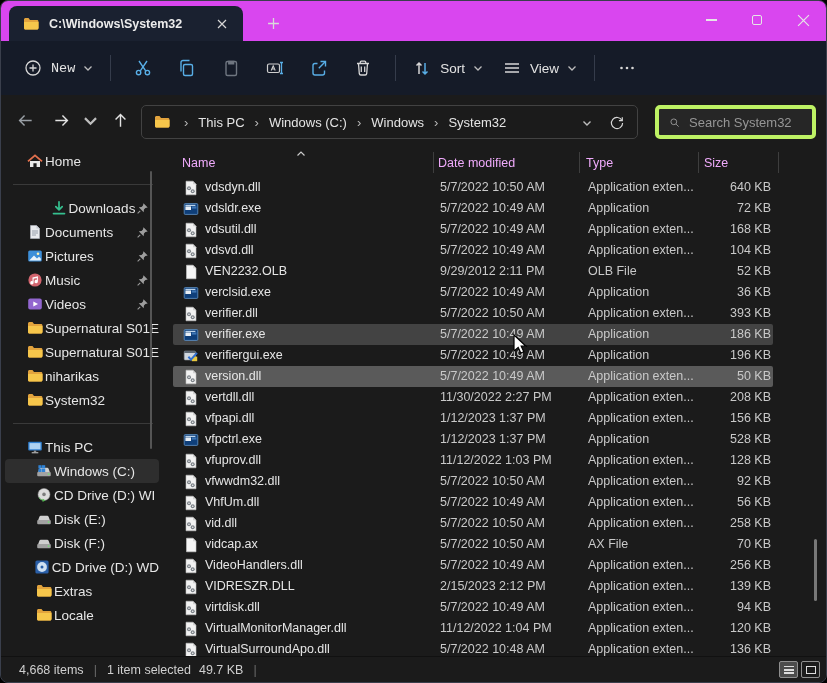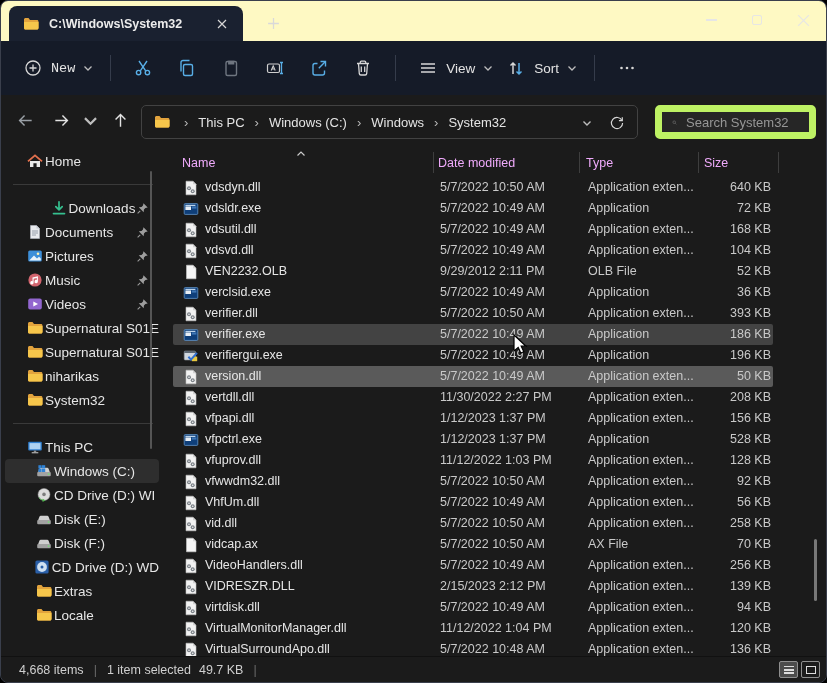--- a/index.html
+++ b/index.html
@@ -1,21 +1,21 @@
 <!DOCTYPE html>
 <html><head>
 <meta charset="utf-8">
 <style>
   * { margin:0; padding:0; box-sizing:border-box; }
   html,body { width:827px; height:683px; background:#000; }
   body { font-family:"Liberation Sans","DejaVu Sans",sans-serif; }
   .win { position:relative; width:827px; height:683px; background:#1b1b1b; border:1px solid #3a3f4c; border-radius:8px; overflow:hidden; }
 
   
-  .tabbar { position:absolute; left:0; top:0; width:100%; height:40px; background:#fef9c3; }
+  .tabbar { position:absolute; left:0; top:0; width:100%; height:40px; background:#d946ef; }
   .tab { position:absolute; left:8px; top:5px; width:234px; height:35px; background:#1a2130; border-radius:8px 8px 0 0; display:flex; align-items:center; padding:0 10px 0 14px; }
   .tab-title { color:#ececec; font-size:12.5px; font-weight:bold; margin-left:10px; flex:1; white-space:nowrap; overflow:hidden; }
   .tab-close { width:22px; height:22px; display:flex; align-items:center; justify-content:center; border-radius:4px; }
   .newtab-btn { position:absolute; left:258px; top:9px; width:28px; height:26px; display:flex; align-items:center; justify-content:center; color:#d9d9d9; border-radius:4px; }
   .wincontrols { position:absolute; right:0; top:0; height:38px; display:flex; }
   .wc { width:46px; height:38px; display:flex; align-items:center; justify-content:center; }
   .wc-min-glyph { width:11px; height:1.5px; background:#e6e6e6; display:block; }
   .wc-max-glyph { width:10px; height:10px; border:1.2px solid #e6e6e6; border-radius:2px; display:block; }
 
   
@@ -29,21 +29,21 @@
 
   
   .addressrow { position:absolute; left:0; top:94px; width:100%; height:54px; background:#1b1b1b; }
   .navbtn { position:absolute; top:9px; width:32px; height:32px; display:flex; align-items:center; justify-content:center; border-radius:4px; }
   .navbtn svg { width:19px; height:19px; }
   .addrbox { position:absolute; left:140px; top:10px; width:497px; height:34px; border:1px solid #424242; border-radius:5px; display:flex; align-items:center; padding:0 80px 0 12px; }
   .crumb { color:#e4e4e4; font-size:13px; white-space:nowrap; padding:2px 4px; border-radius:3px; }
   .crumb-sep { color:#b9b9b9; font-size:13px; margin:0 6px; }
   .addr-chev { position:absolute; right:38px; top:8px; width:24px; height:18px; display:flex; align-items:center; justify-content:center; }
   .addr-refresh { position:absolute; right:8px; top:8px; width:24px; height:18px; display:flex; align-items:center; justify-content:center; }
-  .searchbox { position:absolute; left:654px; top:10px; width:161px; height:34px; background:#262626; border:7px solid #bef264; border-radius:5px; display:flex; align-items:center; padding:0 8px 0 10px; }
+  .searchbox { position:absolute; left:654px; top:10px; width:161px; height:34px; background:#262626; border:4px solid #bef264; border-radius:5px; display:flex; align-items:center; padding:0 8px 0 10px; }
   .searchbox input { background:transparent; border:none; outline:none; color:#cfcfcf; font-size:13px; width:115px; margin-left:9px; font-family:inherit; }
   .searchbox input::placeholder { color:#969696; }
 
   
   .sidebar { position:absolute; left:0; top:148px; width:166px; bottom:26px; overflow:hidden; }
   .side-item { position:relative; height:24px; display:flex; align-items:center; margin:0 8px 0 4px; border-radius:4px; color:#e6e6e6; font-size:13.5px; white-space:nowrap; }
   .side-item.sel { background:#2e2e2e; }
   .side-item:first-child { margin-bottom:0; }
   .side-label { margin-left:2px; overflow:hidden; }
   .side-sep { height:1px; background:#3a3a3a; margin:11px 14px 11px 12px; }
@@ -170,37 +170,37 @@
       </div>
     <div class="tbtn tbtn-ic">
         <svg viewBox="0 0 20 20" fill="none" stroke="#d6d6d6" stroke-width="1.3">
           <path d="M4 5.5 h12"></path>
           <path d="M7.3 5.5 V4.2 a1 1 0 0 1 1-1 h3.4 a1 1 0 0 1 1 1 V5.5"></path>
           <path d="M5.5 5.5 l.8 10.2 a1.5 1.5 0 0 0 1.5 1.3 h4.4 a1.5 1.5 0 0 0 1.5-1.3 l.8-10.2"></path>
           <path d="M8.3 8.5 v5.5 M11.7 8.5 v5.5"></path>
         </svg>
       </div>
     <div class="tb-sep"></div>
-    <div class="tbtn" style="padding:0 6px; margin-left:6px;">
-      <svg viewBox="0 0 20 20" stroke="#d6d6d6" stroke-width="1.5" fill="none">
-          <path d="M3 6 h14 M3 10 h14 M3 14 h14"></path>
-        </svg>
-      <span class="tb-label">View</span>
-      <span class="chev-s">
-          <svg viewBox="0 0 12 12" fill="none" stroke="#bdbdbd" stroke-width="1.3">
-            <path d="M2.5 4.5 L6 8 L9.5 4.5"></path>
-          </svg>
-        </span>
-    </div>
     <div class="tbtn" style="padding:0 6px;">
       <svg viewBox="0 0 20 20" fill="none" stroke-width="1.5">
           <path d="M7 16 V5 M4.5 7.5 L7 5 l2.5 2.5" stroke="#d6d6d6"></path>
           <path d="M13 5 v11 M10.5 13.5 L13 16 l2.5-2.5" stroke="#58aee6"></path>
         </svg>
       <span class="tb-label">Sort</span>
+      <span class="chev-s">
+          <svg viewBox="0 0 12 12" fill="none" stroke="#bdbdbd" stroke-width="1.3">
+            <path d="M2.5 4.5 L6 8 L9.5 4.5"></path>
+          </svg>
+        </span>
+    </div>
+    <div class="tbtn" style="padding:0 6px; margin-left:6px;">
+      <svg viewBox="0 0 20 20" stroke="#d6d6d6" stroke-width="1.5" fill="none">
+          <path d="M3 6 h14 M3 10 h14 M3 14 h14"></path>
+        </svg>
+      <span class="tb-label">View</span>
       <span class="chev-s">
           <svg viewBox="0 0 12 12" fill="none" stroke="#bdbdbd" stroke-width="1.3">
             <path d="M2.5 4.5 L6 8 L9.5 4.5"></path>
           </svg>
         </span>
     </div>
     <div class="tb-sep"></div>
     <div class="tbtn tbtn-ic">
         <svg viewBox="0 0 20 20" fill="#d6d6d6">
           <circle cx="4.5" cy="10" r="1.3"></circle>

